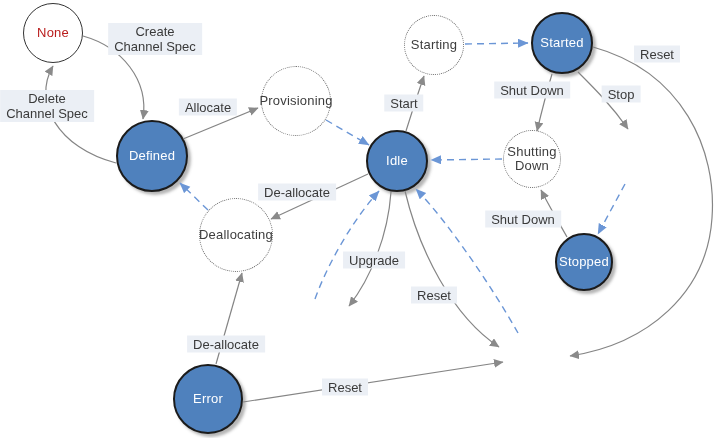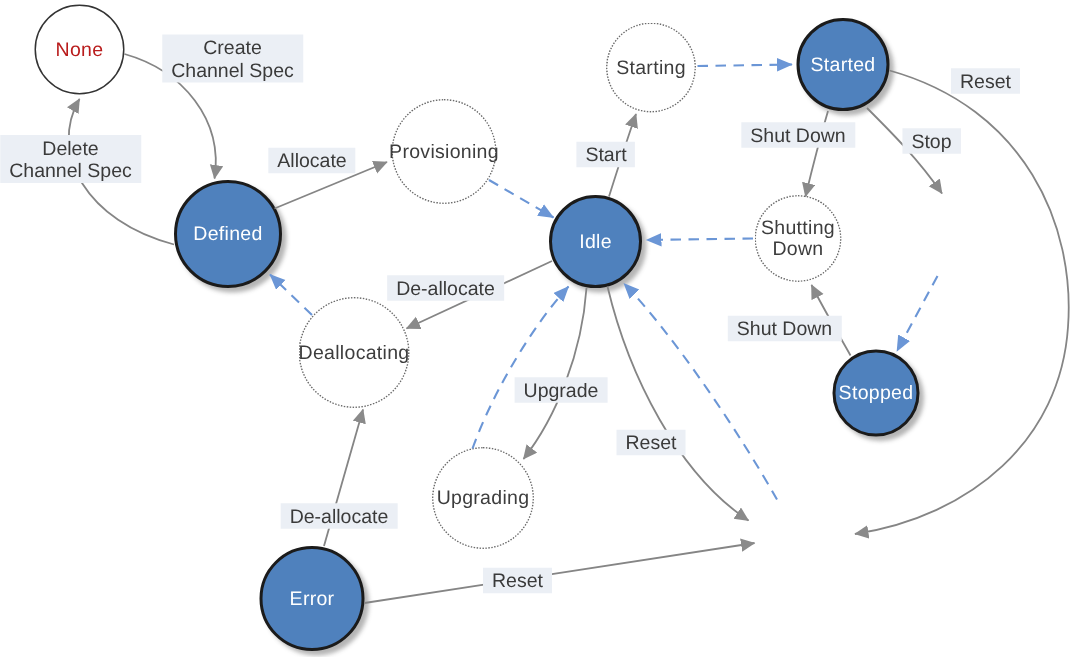--- a/index.html
+++ b/index.html
@@ -63,23 +63,20 @@
       <div class="node transient" style="left: 503px; top: 130px; height: 58px; width: 58px;">
         <span class="node-label">Shutting
 Down</span>
       </div>
       <div class="node stable" style="left: 555px; top: 233px; height: 58px; width: 58px;">
         <span class="node-label">Stopped</span>
       </div>
       <div class="node transient" style="left: 199px; top: 198px; height: 74px; width: 74px;">
         <span class="node-label">Deallocating</span>
       </div>
-      <div class="node transient" style="left: 288px; top: 298px; height: 68px; width: 68px;">
-        <span class="node-label">Upgrading</span>
-      </div>
       <div class="node stable" style="left: 173px; top: 364px; height: 70px; width: 70px;">
         <span class="node-label">Error</span>
       </div>
     </div>
   <svg class="layer" id="edge-layer" width="718" height="438" viewBox="0 0 718 438">
     <defs>
       <marker id="ah-gray" markerUnits="userSpaceOnUse" markerWidth="11" markerHeight="10" refX="9" refY="4.5" orient="auto">
         <path d="M0,0 L9.5,4.5 L0,9 Z" fill="#8a8a8a"></path>
       </marker>
       <marker id="ah-blue" markerUnits="userSpaceOnUse" markerWidth="12" markerHeight="10" refX="10" refY="4.5" orient="auto">

